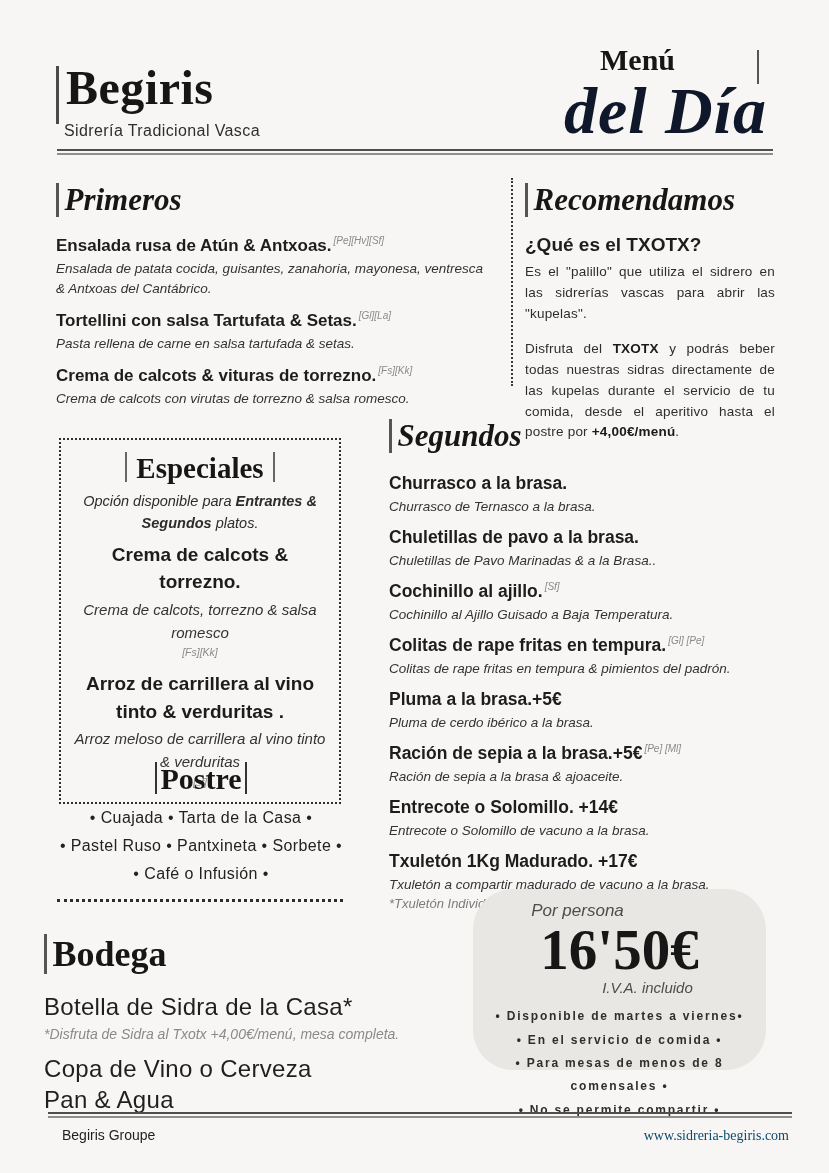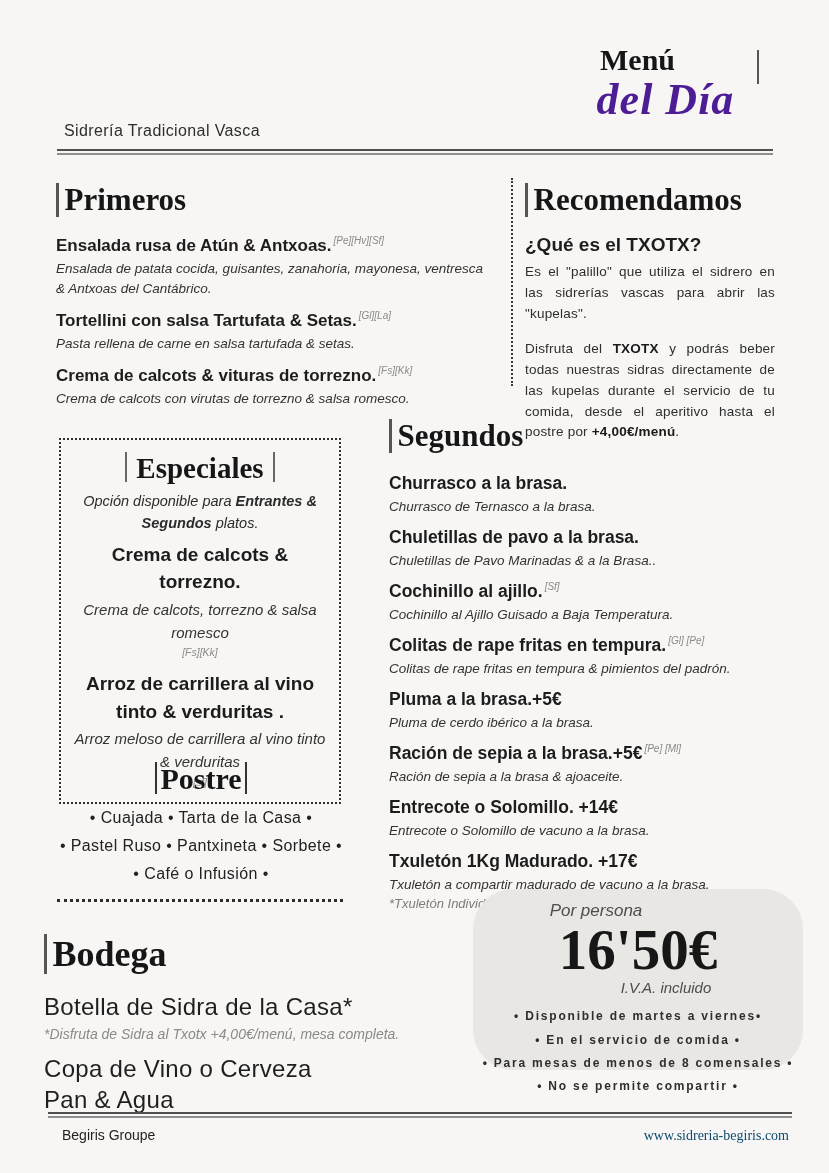--- a/index.html
+++ b/index.html
@@ -14,29 +14,29 @@
     overflow:hidden;
   }
   
   .brand-row{position:absolute;left:56px;top:62px;display:flex;align-items:flex-start;}
   .vbar{display:inline-block;width:3px;background:#4a4a4a;}
   .brand-bar{height:58px;margin-right:7px;margin-top:4px;}
   .brand{font-family:"Liberation Serif",serif;font-weight:700;font-size:48px;line-height:1.1;color:#161616;letter-spacing:.5px;}
   .tagline{position:absolute;left:64px;top:122px;font-size:16px;color:#2e2e2e;letter-spacing:.4px;}
   .menu-block{position:absolute;left:558px;top:44px;width:215px;text-align:center;}
   .menu-w1{font-family:"Liberation Serif",serif;font-weight:700;font-size:30px;color:#161616;width:fit-content;margin-left:42px;line-height:1.05;}
-  .menu-w2{font-family:"Liberation Serif",serif;font-weight:700;font-style:italic;font-size:44px;color:#4c1d95;line-height:1.0;margin-top:2px;letter-spacing:1px;}
+  .menu-w2{font-family:"Liberation Serif",serif;font-weight:700;font-style:italic;font-size:66px;color:#0f172a;line-height:1.0;margin-top:2px;letter-spacing:1px;}
   .menu-bar{position:absolute;right:14px;top:6px;width:2px;height:34px;background:#555;}
   .rule-double{position:absolute;height:2px;border-top:2px solid #4e4e4e;border-bottom:2px solid #8f8f8f;}
   .top-rule{left:57px;top:149px;width:716px;}
   .footer-rule{left:48px;top:1112px;width:744px;}
   
   .sec-head{display:flex;align-items:center;font-family:"Liberation Serif",serif;font-weight:700;color:#161616;}
   .sec-head .vbar{height:34px;margin-right:6px;background:#555;width:2.5px;}
-  .h31{font-size:31px;}
+  .h31{font-size:31px;font-style:italic;}
   .h36{font-size:36px;}
   
   .mi{margin-bottom:10px;}
   .mi-name{font-size:17px;font-weight:700;color:#1d1d1d;line-height:1.3;}
   .codes{font-size:10px;font-style:italic;font-weight:400;color:#8a8a8a;margin-left:2px;}
   .mi-desc{font-size:13.5px;font-style:italic;color:#333;line-height:1.5;margin-top:2px;}
   .mi-note{font-size:13px;font-style:italic;color:#7c7c7c;line-height:1.4;}
   
   .sec-primeros{position:absolute;left:56px;top:182px;width:436px;}
   .sec-primeros .sec-head{margin-bottom:16px;}
@@ -64,35 +64,39 @@
   .postre-title{font-family:"Liberation Serif",serif;font-weight:700;font-size:30px;color:#161616;margin-bottom:8px;}
   .postre-title .vbar{height:32px;width:2px;margin:0 3px;vertical-align:-5px;background:#333;}
   .postre-line{font-size:16px;color:#222;line-height:1.75;letter-spacing:.4px;}
   .dotted-rule{position:absolute;left:57px;top:899px;width:286px;border-top:3px dotted #2e2e2e;}
   
   .sec-bodega{position:absolute;left:44px;top:933px;width:430px;}
   .sec-bodega .sec-head{margin-bottom:16px;}
   .bod-name{font-size:24px;color:#1f1f1f;letter-spacing:.3px;line-height:1.3;}
   .bod-note{font-size:14px;font-style:italic;color:#8a8a8a;line-height:1.4;margin:3px 0 8px;}
   
-  .price-box{position:absolute;left:473px;top:889px;width:330px;height:181px;background:#e8e7e4;border-radius:40px;text-align:center;box-sizing:border-box;padding-top:12px;}
+  .price-box{position:absolute;left:473px;top:889px;width:293px;height:181px;background:#e8e7e4;border-radius:40px;text-align:center;box-sizing:border-box;padding-top:12px;}
   .pb-label{font-size:17px;font-style:italic;color:#4d4d4d;transform:translateX(-42px);}
   .pb-price{font-family:"Liberation Serif",serif;font-weight:700;font-size:57px;color:#171717;line-height:1.02;}
   .pb-vat{font-size:15px;font-style:italic;color:#4d4d4d;transform:translateX(28px);}
   .pb-conds{margin-top:9px;}
   .pb-cond{font-size:12px;font-weight:700;color:#2e2e2e;letter-spacing:1.8px;line-height:1.95;}
   
   .footer-left{position:absolute;left:62px;top:1127px;font-size:14px;color:#1f1f1f;text-align:center;}
   .footer-right{position:absolute;right:40px;top:1128px;font-size:14px;color:#0c4a6e;font-family:Liberation Serif, serif;}
 </style>
 </head>
 <body>
 
 <div class="page">
 
+  <div class="brand-row">
+    <span class="vbar brand-bar"></span>
+    <span class="brand">Begiris</span>
+  </div>
   <div class="tagline">Sidrería Tradicional Vasca</div>
 
   <div class="menu-block">
     <div class="menu-w1">Menú</div>
     <div class="menu-w2">del Día</div>
     <span class="menu-bar"></span>
   </div>
 
   <div class="rule-double top-rule"></div>
 

